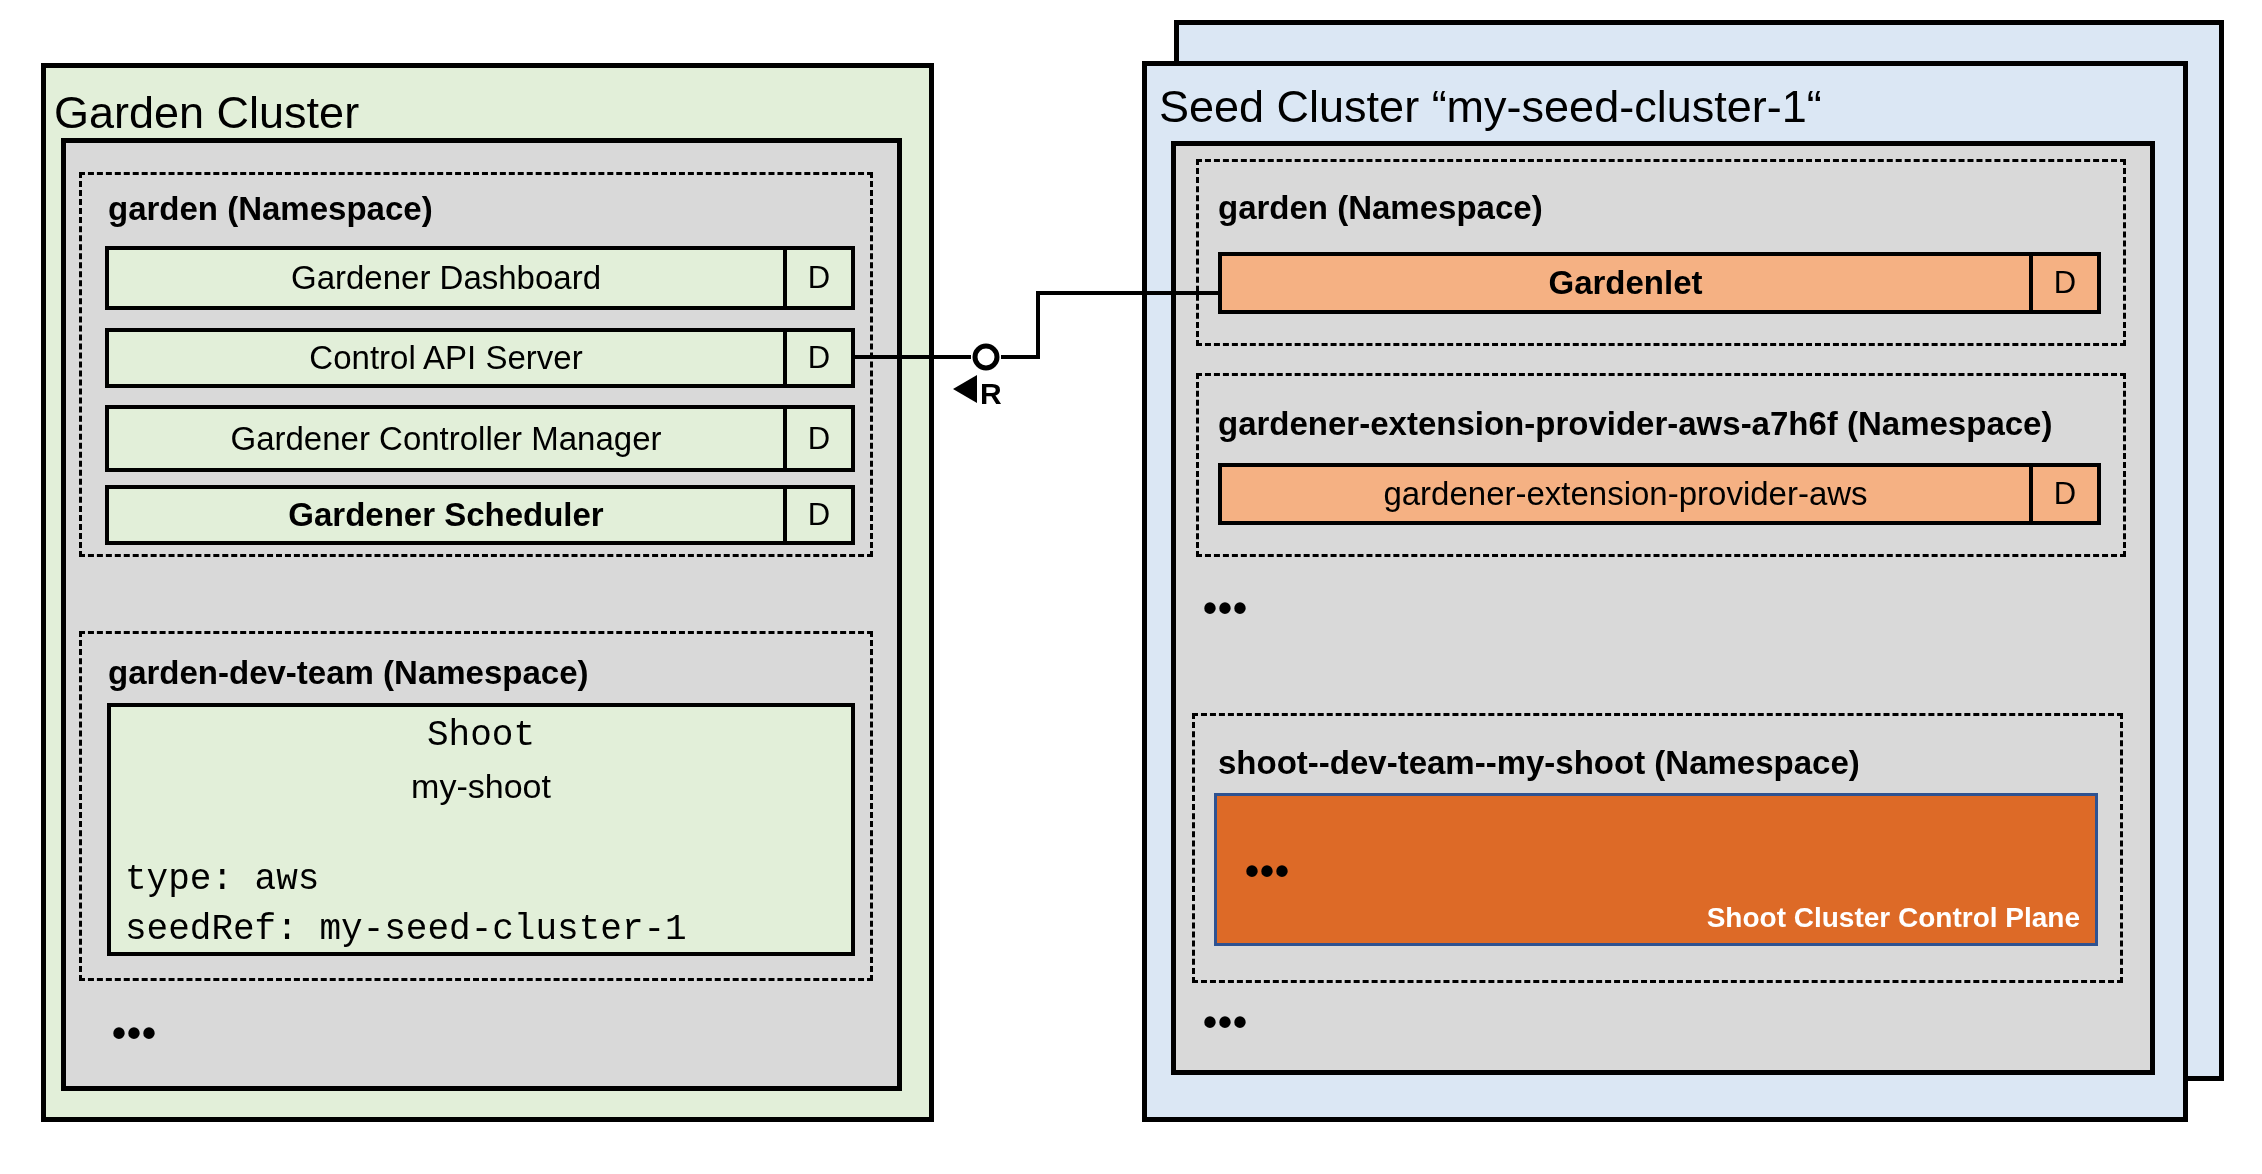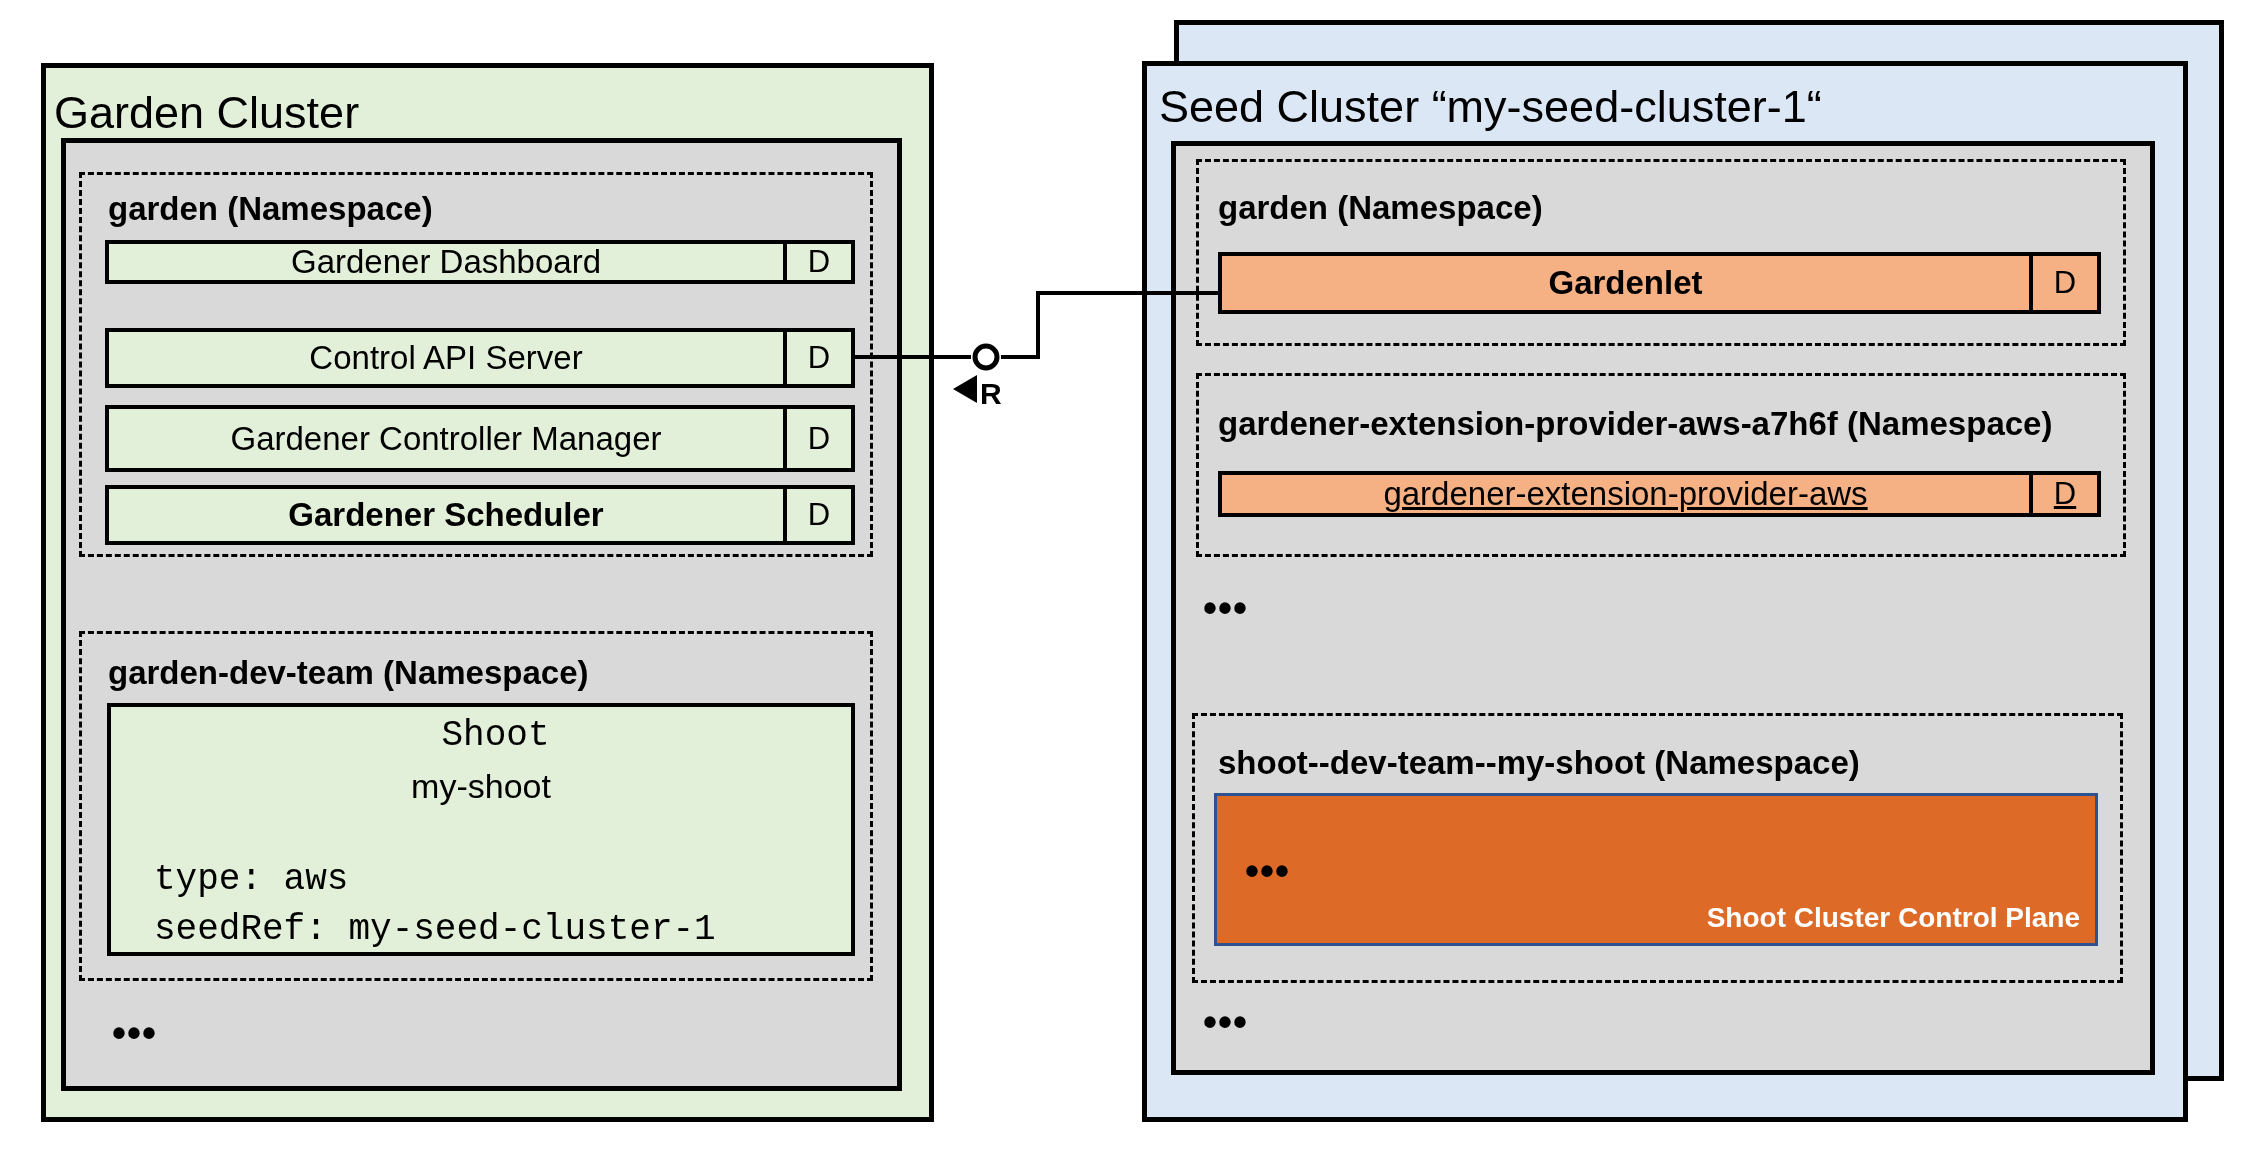--- a/index.html
+++ b/index.html
@@ -19,21 +19,21 @@
   .ns-header{position:absolute; font-weight:700; font-size:33px; line-height:1.1; white-space:nowrap;}
   
   .row{position:absolute; display:flex; align-items:stretch; border:4px solid #000; box-sizing:border-box;}
   .row.green{background:var(--row-green,#e2efd9);}
   .row.orange{background:var(--row-orange,#f5b183);}
   .row .label{flex:1; display:flex; align-items:center; justify-content:center; font-size:33px; white-space:nowrap;}
   .row .label.bold{font-weight:700;}
   .row .badge{width:64px; border-left:4px solid #000; display:flex; align-items:center; justify-content:center; font-size:31px;}
   
   .shoot-box{position:absolute; border:4px solid #000; box-sizing:border-box; background:var(--row-green,#e2efd9);}
-  .mono{font-family:"Liberation Mono", monospace;margin-left:29px;}
+  .mono{font-family:"Liberation Mono", monospace;}
   .shoot-kind{position:absolute; left:0; right:0; top:8px; text-align:center; font-size:36px;}
   .shoot-name{position:absolute; left:0; right:0; top:60px; text-align:center; font-size:34px;}
   .shoot-line1{position:absolute; left:14px; top:152px; font-size:36px; white-space:nowrap;}
   .shoot-line2{position:absolute; left:14px; top:202px; font-size:36px; white-space:nowrap;}
   
   .dots{position:absolute; font-weight:700; font-size:40px; line-height:1; letter-spacing:1px; color:#000;}
   
   .control-plane{position:absolute; background:var(--cp-orange,#dd6a27); border:3px solid var(--cp-border,#2e5291); box-sizing:border-box;}
   .cp-label{position:absolute; right:15px; bottom:9px; color:#fff; font-weight:700; font-size:28px; white-space:nowrap;}
   
@@ -45,21 +45,21 @@
 <div id="canvas">
 
   <section class="cluster green" style="left:41px; top:63px; width:893px; height:1059px;">
     <div class="cluster-title" style="left:8px; top:20px;">Garden Cluster</div>
 
     <div class="panel" style="left:15px; top:70px; width:841px; height:953px;">
 
       <div class="ns" style="left:13px; top:29px; width:794px; height:385px;">
         <div class="ns-header" style="left:26px; top:16px;">garden (Namespace)</div>
 
-        <div class="row green" style="left:23px; top:65px; width:750px; height:44px;">
+        <div class="row green" style="left:23px; top:71px; width:750px; height:64px;">
           <div class="label">Gardener Dashboard</div>
           <div class="badge">D</div>
         </div>
 
         <div class="row green" style="left:23px; top:153px; width:750px; height:60px;">
           <div class="label">Control API Server</div>
           <div class="badge">D</div>
         </div>
 
         <div class="row green" style="left:23px; top:230px; width:750px; height:67px;">
@@ -100,21 +100,21 @@
 
         <div class="row orange" style="left:19px; top:90px; width:883px; height:62px;">
           <div class="label bold">Gardenlet</div>
           <div class="badge">D</div>
         </div>
       </div>
 
       <div class="ns" style="left:20px; top:227px; width:930px; height:184px;">
         <div class="ns-header" style="left:19px; top:30px;">gardener-extension-provider-aws-a7h6f (Namespace)</div>
 
-        <div class="row orange" style="left:19px; top:95px; width:883px; height:46px;text-decoration:underline;">
+        <div class="row orange" style="left:19px; top:87px; width:883px; height:62px;">
           <div class="label">gardener-extension-provider-aws</div>
           <div class="badge">D</div>
         </div>
       </div>
 
       <div class="dots" style="left:27px; top:442px;">•••</div>
 
       <div class="ns" style="left:16px; top:567px; width:931px; height:270px;">
         <div class="ns-header" style="left:23px; top:29px;">shoot--dev-team--my-shoot (Namespace)</div>
 

